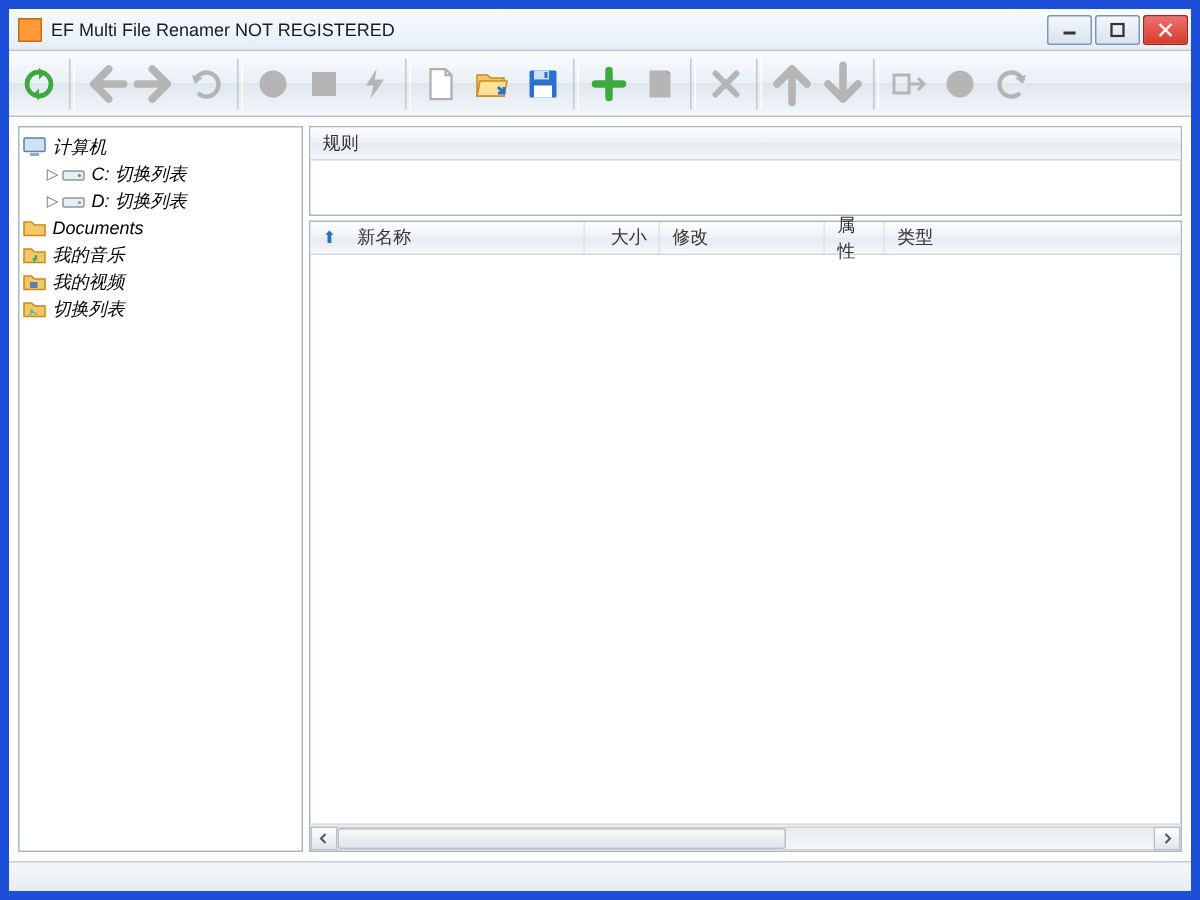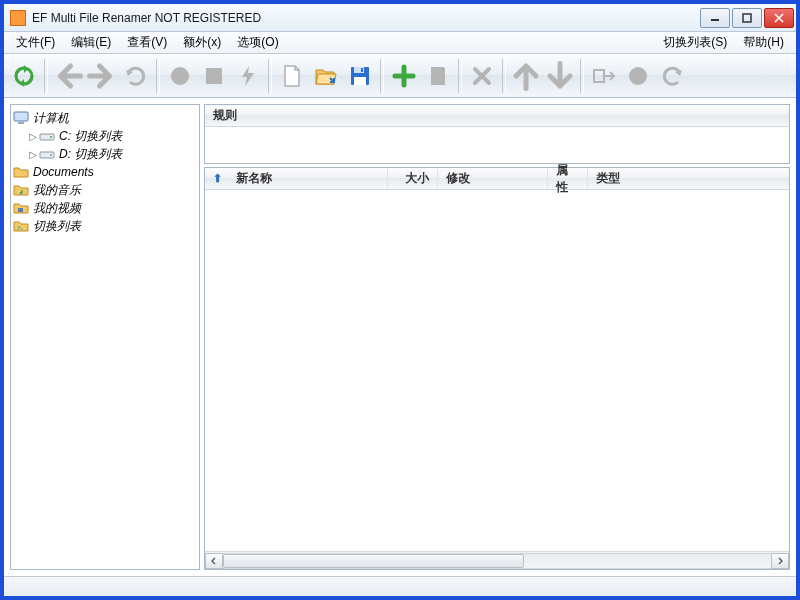--- a/index.html
+++ b/index.html
@@ -1,17 +1,17 @@
 <!DOCTYPE html>
 <html><head>
 <meta charset="utf-8">
 <style>
 * { margin: 0; padding: 0; box-sizing: border-box; font-family: "Microsoft YaHei", "Segoe UI", Tahoma, sans-serif; font-size: 12px; }
 html, body { width: 800px; height: 600px; overflow: hidden; }
-.window { width: 800px; height: 600px; background: #fff; border: 4px solid #1d4ed8; display: flex; flex-direction: column; }
+.window { width: 800px; height: 600px; background: #fff; border: 6px solid #1d4ed8; display: flex; flex-direction: column; }
 
 
 .titlebar { height: 28px; background: linear-gradient(#f7fbff,#e5eef8); display: flex; align-items: center; padding-left: 6px; border-bottom: 1px solid #b9c9d9; }
 .titlebar .app-icon { width: 16px; height: 16px; background: #ff9a3c; border: 1px solid #c86a12; margin-right: 6px; }
 .titlebar .title { flex: 1; color: #1a1a1a; }
 .winbtns { display: flex; height: 20px; margin-right: 2px; }
 .winbtn { width: 30px; height: 20px; margin-left: 2px; background: linear-gradient(#f3f7fb,#d8e4ef); border: 1px solid #7a97b5; border-radius: 2px; display: flex; align-items: center; justify-content: center; cursor: pointer; }
 .winbtn.close { background: linear-gradient(#f07070,#d73a2b); border-color: #a52318; }
 .winbtn svg { display: block; }
 
@@ -32,21 +32,21 @@
 
 
 .tree-panel { width: 190px; border: 1px solid #a8b8c8; background: #fff; padding: 4px 2px; overflow: auto; }
 .tree-node { display: flex; align-items: center; height: 18px; padding: 1px 0; cursor: pointer; }
 .tree-node .expander { width: 12px; text-align: center; color: #6b6b6b; font-size: 10px; }
 .tree-node .tlabel { margin-left: 2px; font-style: italic; }
 .tree-node.indent1 { padding-left: 14px; }
 .ticon { width: 16px; height: 16px; display: flex; align-items: center; justify-content: center; margin-right: 2px; }
 
 
-.right-panel { flex: 1; display: flex; flex-direction: column; gap: 3px; min-width: 0; font-weight: bold; }
+.right-panel { flex: 1; display: flex; flex-direction: column; gap: 3px; min-width: 0; }
 .rules-box { height: 60px; border: 1px solid #a8b8c8; background: #fff; display: flex; flex-direction: column; }
 .rules-header { height: 22px; background: linear-gradient(#fdfdfe,#eef1f5 50%,#e6eaef 50%,#f6f8fa); border-bottom: 1px solid #cfd7df; display: flex; align-items: center; padding: 0 8px; color: #333; }
 .rules-body { flex: 1; }
 
 .list-box { flex: 1; border: 1px solid #a8b8c8; background: #fff; display: flex; flex-direction: column; min-height: 0; }
 .list-header { height: 22px; background: linear-gradient(#fdfdfe,#eef1f5 50%,#e6eaef 50%,#f6f8fa); border-bottom: 1px solid #cfd7df; display: flex; align-items: center; }
 .list-header .col { padding: 0 8px; border-right: 1px solid #dfe4e9; height: 100%; display: flex; align-items: center; cursor: pointer; color: #333; }
 .sort-arrow { color: #2a6fbf; margin: 0 6px 0 8px; font-size: 11px; }
 .list-body { flex: 1; overflow: auto; }
 .list-hscroll { height: 18px; background: #f0f0f0; border-top: 1px solid #d8dde2; display: flex; align-items: center; }
@@ -78,30 +78,20 @@
       </div>
       <div class="winbtn close">
         <svg width="10" height="10">
             <line x1="1" y1="1" x2="9" y2="9" stroke="#fff" stroke-width="1.6"></line>
             <line x1="9" y1="1" x2="1" y2="9" stroke="#fff" stroke-width="1.6"></line>
           </svg>
       </div>
     </div>
   </div>
 
-  <div class="menubar">
-    <div class="item">文件(F)</div>
-    <div class="item">编辑(E)</div>
-    <div class="item">查看(V)</div>
-    <div class="item">额外(x)</div>
-    <div class="item">选项(O)</div>
-    <div class="spacer"></div>
-    <div class="item">切换列表(S)</div>
-    <div class="item">帮助(H)</div>
-  </div>
 
   <div class="toolbar">
     <div class="tbtn">
       <svg class="icon" viewBox="0 0 24 24">
           <path d="M12 4 A8 8 0 1 0 20 12" fill="none" stroke="#3fa83f" stroke-width="3"></path>
           <path d="M12 1 L16 5 L12 9 Z" fill="#3fa83f"></path>
           <path d="M12 20 A8 8 0 1 0 4 12" fill="none" stroke="#3fa83f" stroke-width="3"></path>
           <path d="M12 23 L8 19 L12 15 Z" fill="#3fa83f"></path>
         </svg>
     </div>

